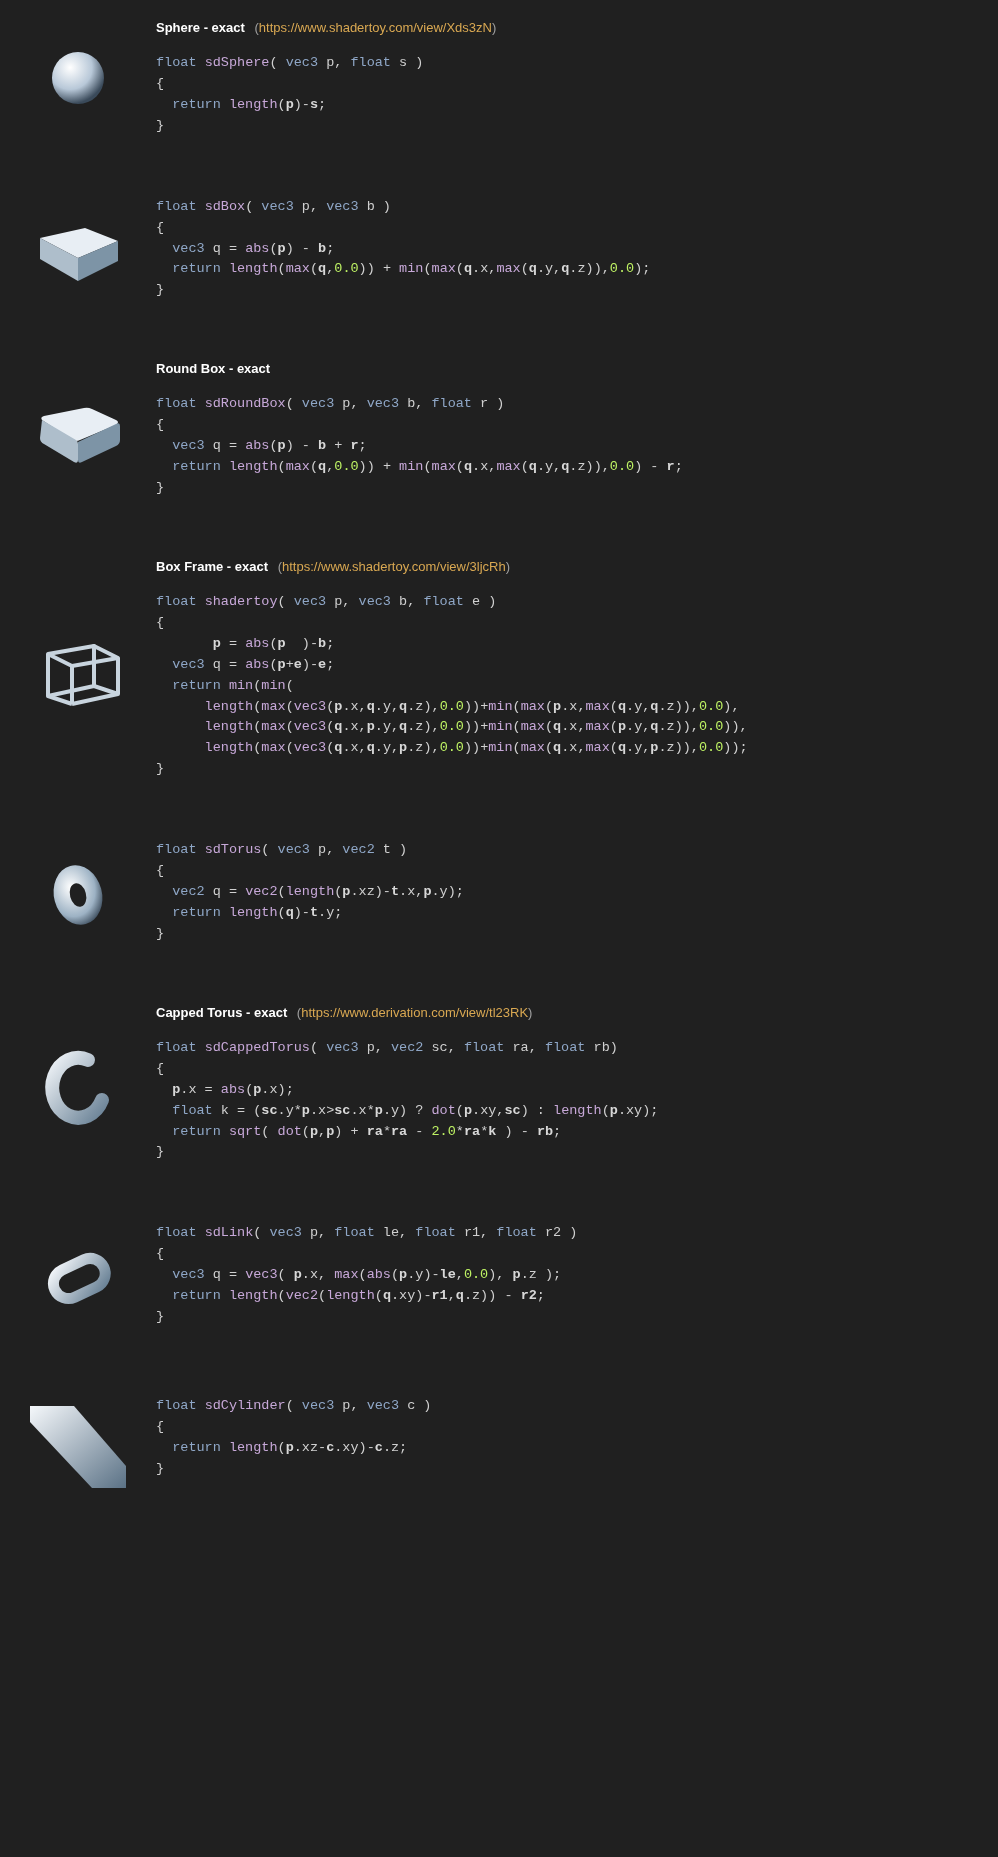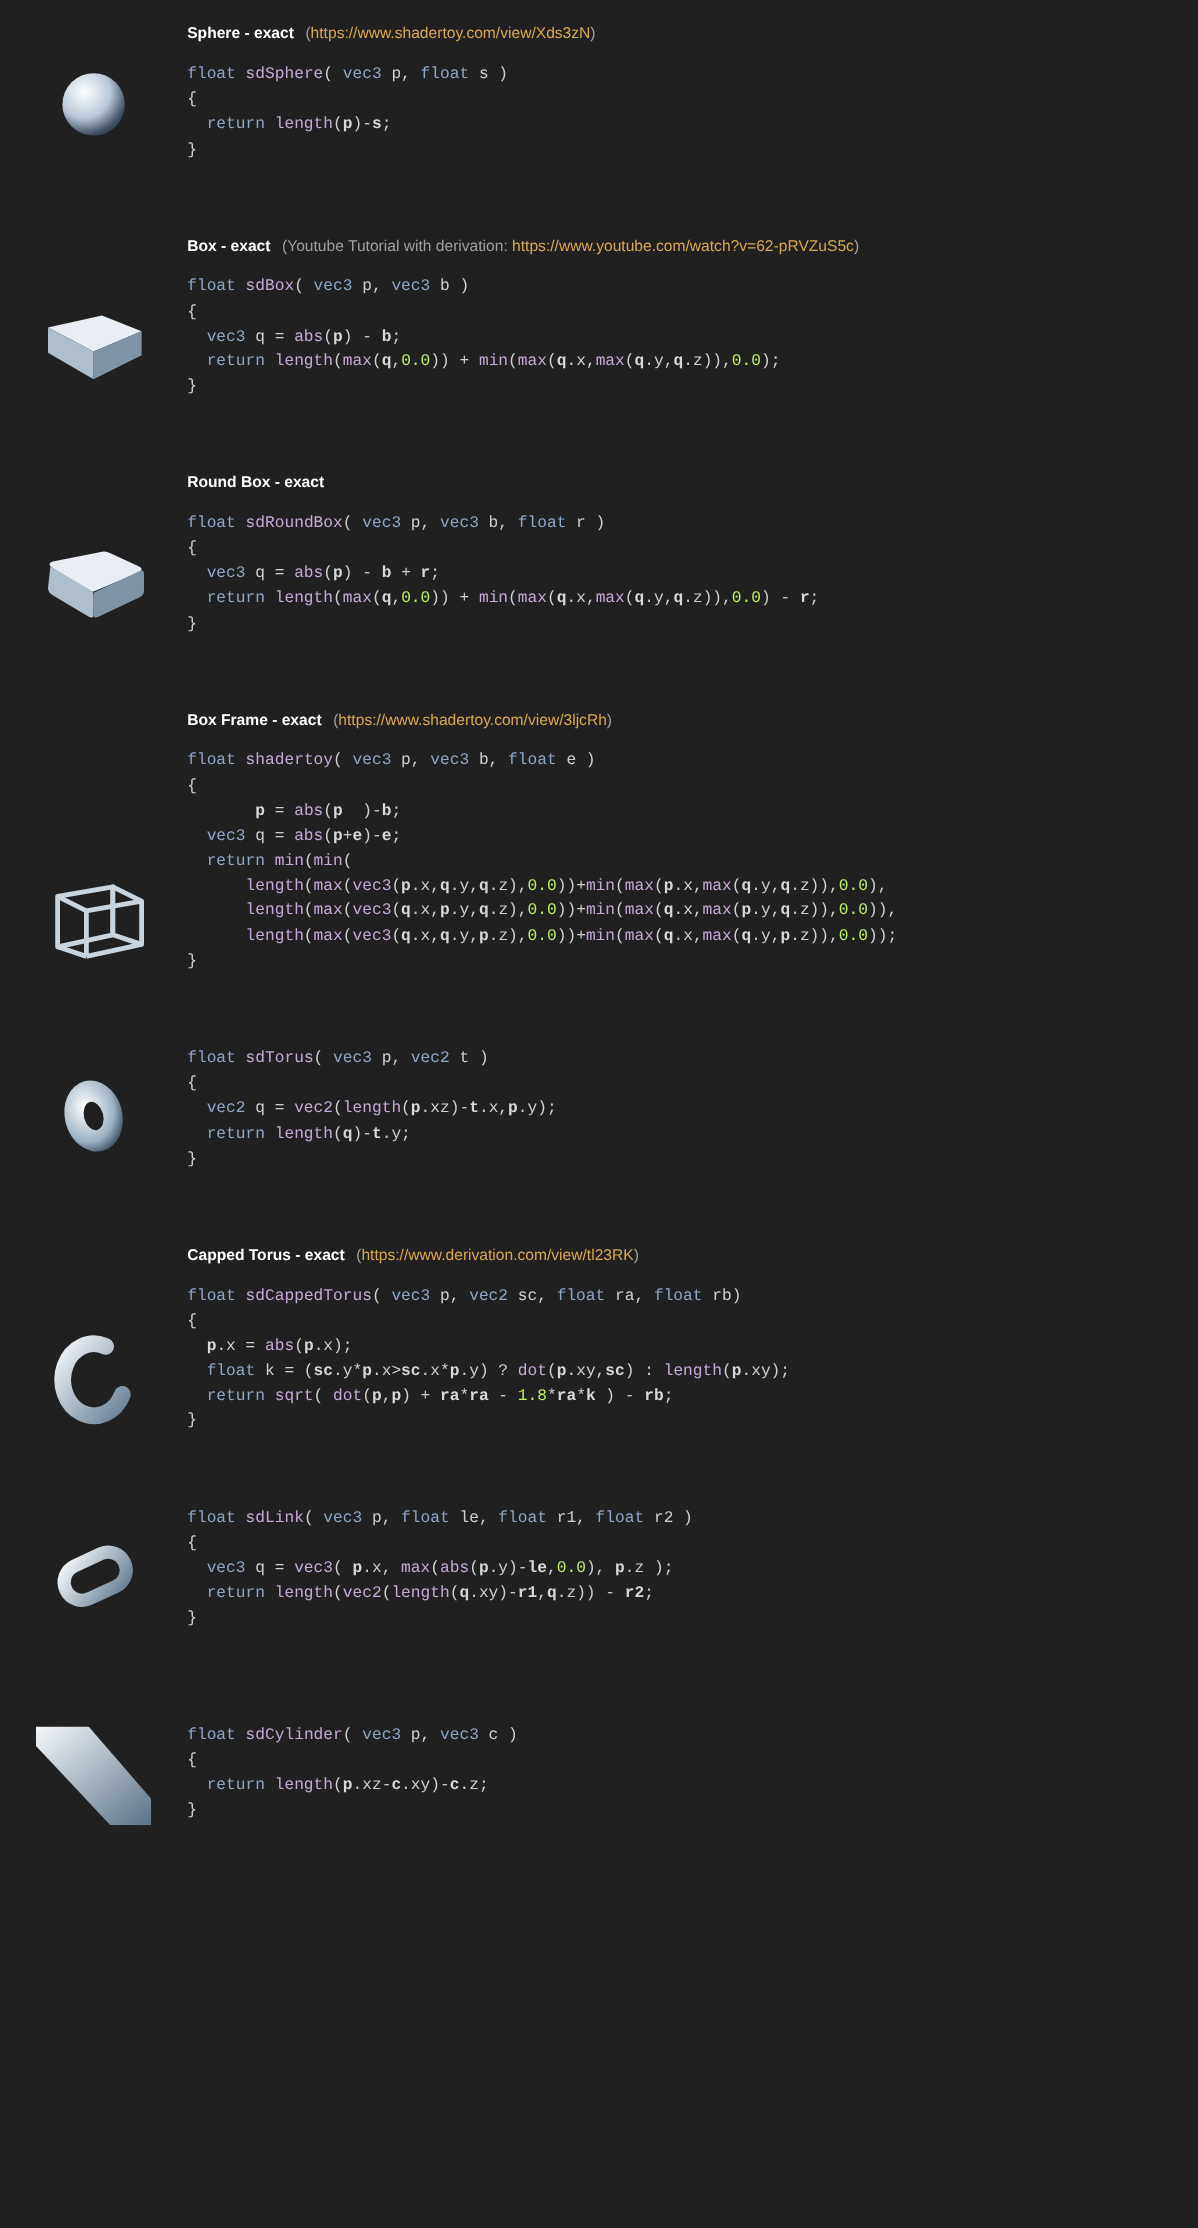--- a/index.html
+++ b/index.html
@@ -5,21 +5,21 @@
   * { margin: 0; padding: 0; box-sizing: border-box; }
   body {
     background: #202020;
     color: #e0e0e0;
     font-family: Verdana, Geneva, sans-serif;
     font-size: 13px;
     padding: 20px 30px;
   }
   .entry {
     display: flex;
-    align-items: flex-end;
+    align-items: center;
     margin-bottom: 60px;
   }
   .thumb {
     width: 96px;
     height: 96px;
     flex-shrink: 0;
     margin-right: 30px;
     margin-top: 4px;
     display: flex;
     align-items: center;
@@ -77,26 +77,20 @@
 
 <div class="entry">
   <div class="thumb">
     <svg viewBox="0 0 96 96">
       <polygon points="10,35 55,25 88,38 48,55" fill="#e8eef4"></polygon>
       <polygon points="10,35 48,55 48,78 10,56" fill="#aebecb"></polygon>
       <polygon points="48,55 88,38 88,58 48,78" fill="#7d94a6"></polygon>
     </svg>
   </div>
   <div class="body">
-    <div class="title-line">
-      <span class="title-strong">Box - exact</span>
-      <span class="title-note">
-        <span>(Youtube Tutorial with derivation: </span><a href="#" class="link">https://www.youtube.com/watch?v=62-pRVZuS5c</a><span>)</span>
-      </span>
-    </div>
     <pre class="code"><span class="kw">float</span> <span class="fn">sdBox</span>( <span class="kw">vec3</span> p, <span class="kw">vec3</span> b )
 {
   <span class="kw">vec3</span> q = <span class="call">abs</span>(<span class="id">p</span>) - <span class="id">b</span>;
   <span class="kw">return</span> <span class="call">length</span>(<span class="call">max</span>(<span class="id">q</span>,<span class="num">0.0</span>)) + <span class="call">min</span>(<span class="call">max</span>(<span class="id">q</span>.x,<span class="call">max</span>(<span class="id">q</span>.y,<span class="id">q</span>.z)),<span class="num">0.0</span>);
 }</pre>
   </div>
 </div>
 
 <div class="entry">
   <div class="thumb">
@@ -190,21 +184,21 @@
     <div class="title-line">
       <span class="title-strong">Capped Torus - exact</span>
       <span class="title-note">
         <span>(</span><a href="#" class="link">https://www.derivation.com/view/tl23RK</a><span>)</span>
       </span>
     </div>
     <pre class="code"><span class="kw">float</span> <span class="fn">sdCappedTorus</span>( <span class="kw">vec3</span> p, <span class="kw">vec2</span> sc, <span class="kw">float</span> ra, <span class="kw">float</span> rb)
 {
   <span class="id">p</span>.x = <span class="call">abs</span>(<span class="id">p</span>.x);
   <span class="kw">float</span> k = (<span class="id">sc</span>.y*<span class="id">p</span>.x&gt;<span class="id">sc</span>.x*<span class="id">p</span>.y) ? <span class="call">dot</span>(<span class="id">p</span>.xy,<span class="id">sc</span>) : <span class="call">length</span>(<span class="id">p</span>.xy);
-  <span class="kw">return</span> <span class="call">sqrt</span>( <span class="call">dot</span>(<span class="id">p</span>,<span class="id">p</span>) + <span class="id">ra</span>*<span class="id">ra</span> - <span class="num">1.8</span>*<span class="id">ra</span>*<span class="id">k</span> ) - <span class="id">rb</span>;
+  <span class="kw">return</span> <span class="call">sqrt</span>( <span class="call">dot</span>(<span class="id">p</span>,<span class="id">p</span>) + <span class="id">ra</span>*<span class="id">ra</span> - <span class="num">2.0</span>*<span class="id">ra</span>*<span class="id">k</span> ) - <span class="id">rb</span>;
 }</pre>
   </div>
 </div>
 
 <div class="entry">
   <div class="thumb">
     <svg viewBox="0 0 96 96">
       <defs>
         <linearGradient id="gLink" x1="0" y1="0" x2="1" y2="1">
           <stop offset="0%" stop-color="#f0f4f8"></stop>

